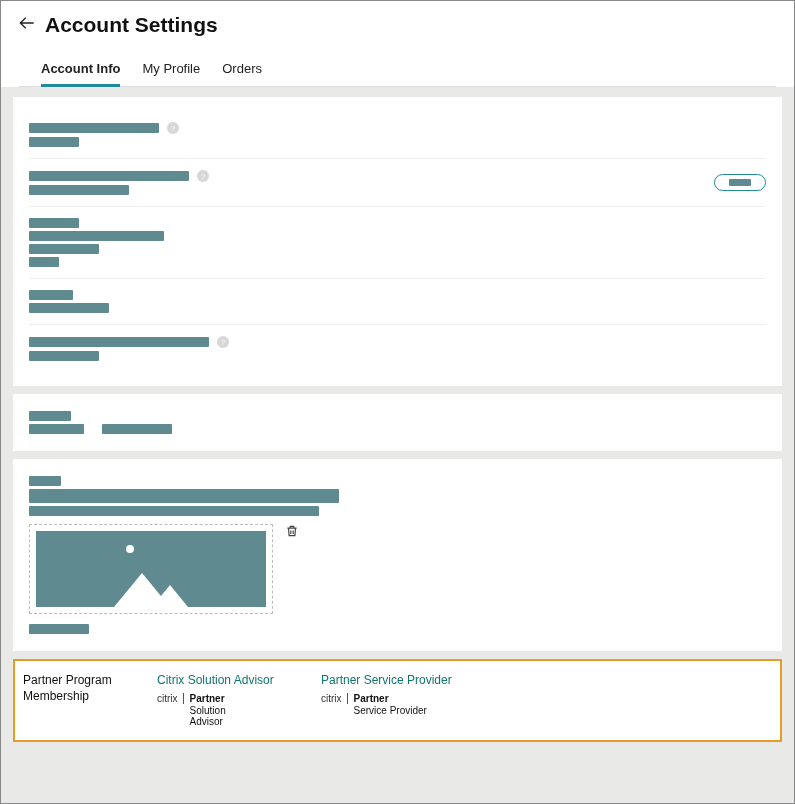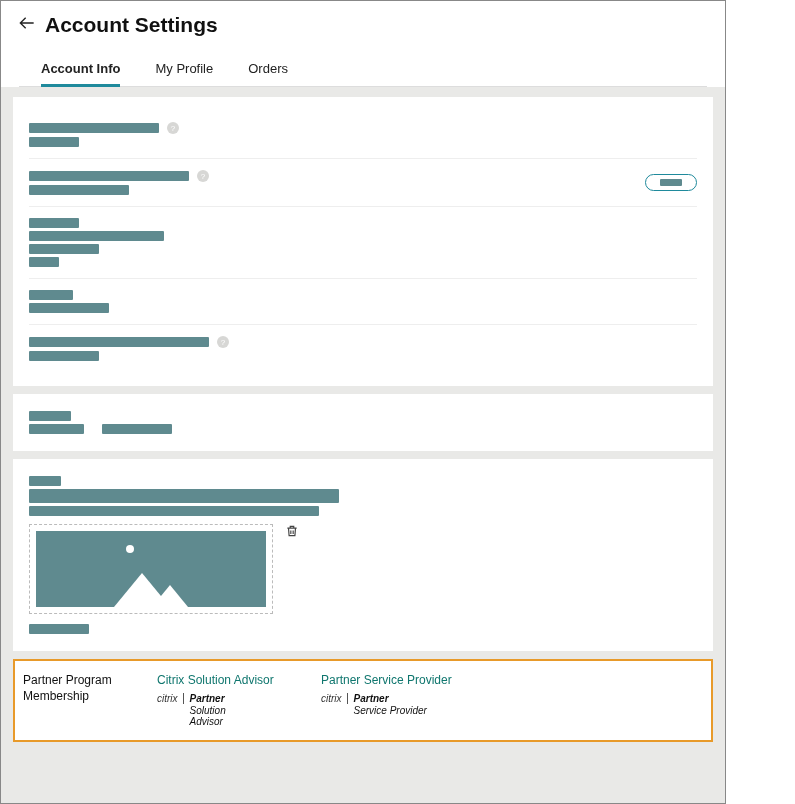--- a/index.html
+++ b/index.html
@@ -1,22 +1,22 @@
 <!DOCTYPE html>
 <html><head>
 <meta charset="utf-8">
 <style>
   * { box-sizing: border-box; margin: 0; padding: 0; }
   html, body { width: 795px; height: 804px; font-family: Arial, Helvetica, sans-serif; background: #fff; color: #111; }
-  .frame { width: 726px; height: 804px; border: 1px solid #888; position: relative; overflow: hidden; }
+  .frame { width: 795px; height: 804px; border: 1px solid #888; position: relative; overflow: hidden; }
   .header { padding: 12px 18px 0 18px; }
   .title-row { display: flex; align-items: center; gap: 10px; }
   .back-icon svg { width: 16px; height: 16px; }
   .page-title { font-size: 21px; font-weight: 600; }
-  .tabs { display: flex; gap: 35px; margin-top: 18px; border-bottom: 1px solid #ddd; padding: 0 22px; }
+  .tabs { display: flex; gap: 22px; margin-top: 18px; border-bottom: 1px solid #ddd; padding: 0 22px; }
   .tab { font-size: 13px; padding: 6px 0 8px 0; cursor: pointer; color: #222; }
   .tab.active { font-weight: 600; border-bottom: 3px solid #1f8a9c; margin-bottom: -1px; }
   .content-area { background: #e9e9e7; padding: 10px 12px; height: calc(100% - 80px); overflow-y: auto; }
   .card { background: #fff; padding: 14px 16px; margin-bottom: 8px; }
   .section { padding: 8px 0; border-top: 1px solid #eee; }
   .section:first-child { border-top: none; }
   .row { display: flex; align-items: center; gap: 8px; margin: 3px 0; }
   .bar { background: #5f8a8f; height: 10px; border-radius: 1px; }
   .help-dot { width: 12px; height: 12px; border-radius: 50%; background: #d7d7d5; display: inline-flex; align-items: center; justify-content: center; font-size: 8px; color: #fff; cursor: pointer; }
   .pill-btn { border: 1px solid #1f8a9c; border-radius: 999px; padding: 4px 14px; background: #fff; display: inline-flex; align-items: center; cursor: pointer; }
@@ -27,21 +27,21 @@
   .image-ph { width: 230px; height: 76px; background: #5f8a8f; display: flex; align-items: flex-end; justify-content: center; position: relative; }
   .image-ph .moon { position: absolute; top: 14px; left: 90px; width: 8px; height: 8px; background: #fff; border-radius: 50%; }
   .image-ph .mtn { width: 0; height: 0; border-left: 28px solid transparent; border-right: 28px solid transparent; border-bottom: 34px solid #fff; position: relative; top: 0; }
   .image-ph .mtn.small { border-left-width: 18px; border-right-width: 18px; border-bottom-width: 22px; margin-left: -18px; }
   .trash-icon svg { width: 14px; height: 14px; }
   .highlight-card { background: #fff; padding: 12px 8px; border: 2px solid #e89a2a; display: flex; gap: 24px; }
   .col { flex: 0 0 auto; }
   .col.title-col { width: 110px; font-size: 12px; line-height: 1.3; }
   .col.prog { width: 140px; }
   .prog-title { font-size: 12px; color: #0f766e; margin-bottom: 6px; }
-  .badge { display: flex; gap: 6px; align-items: flex-start; font-size: 10px; font-style: italic; }
+  .badge { display: flex; gap: 6px; align-items: flex-start; font-size: 10px; }
   .badge .brand { color: #333; font-size: 10px; border-right: 1px solid #555; padding-right: 5px; line-height: 1.1; }
   .badge .desc { line-height: 1.15; }
   .badge .desc .b { font-weight: 700; display: block; }
 </style>
 </head>
 <body>
 
 <div class="frame">
   <div class="header">
     <div class="title-row">

